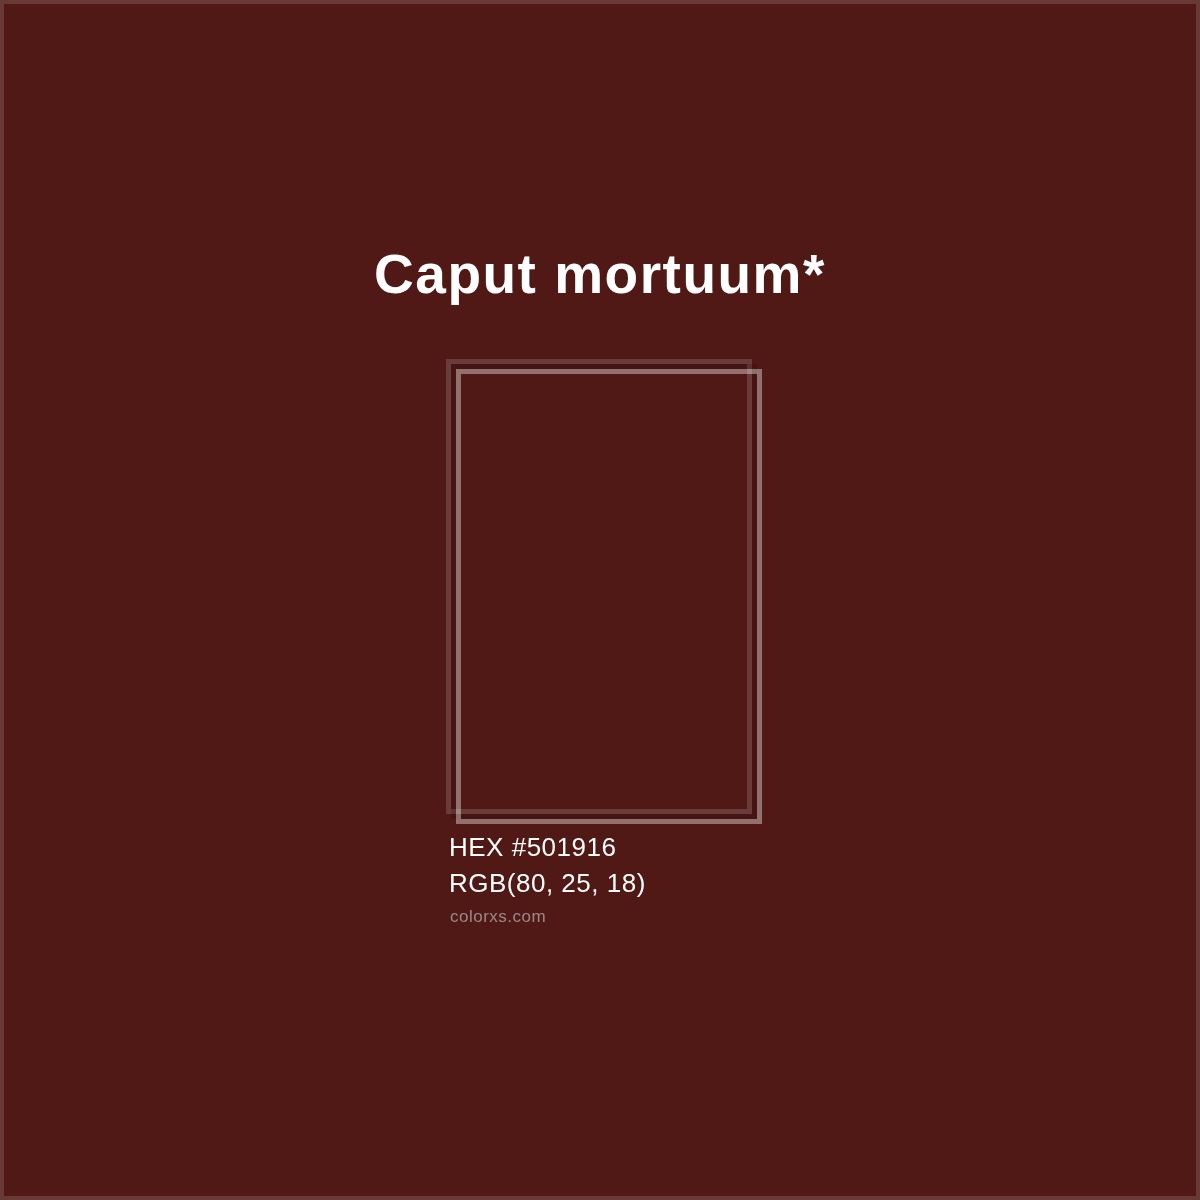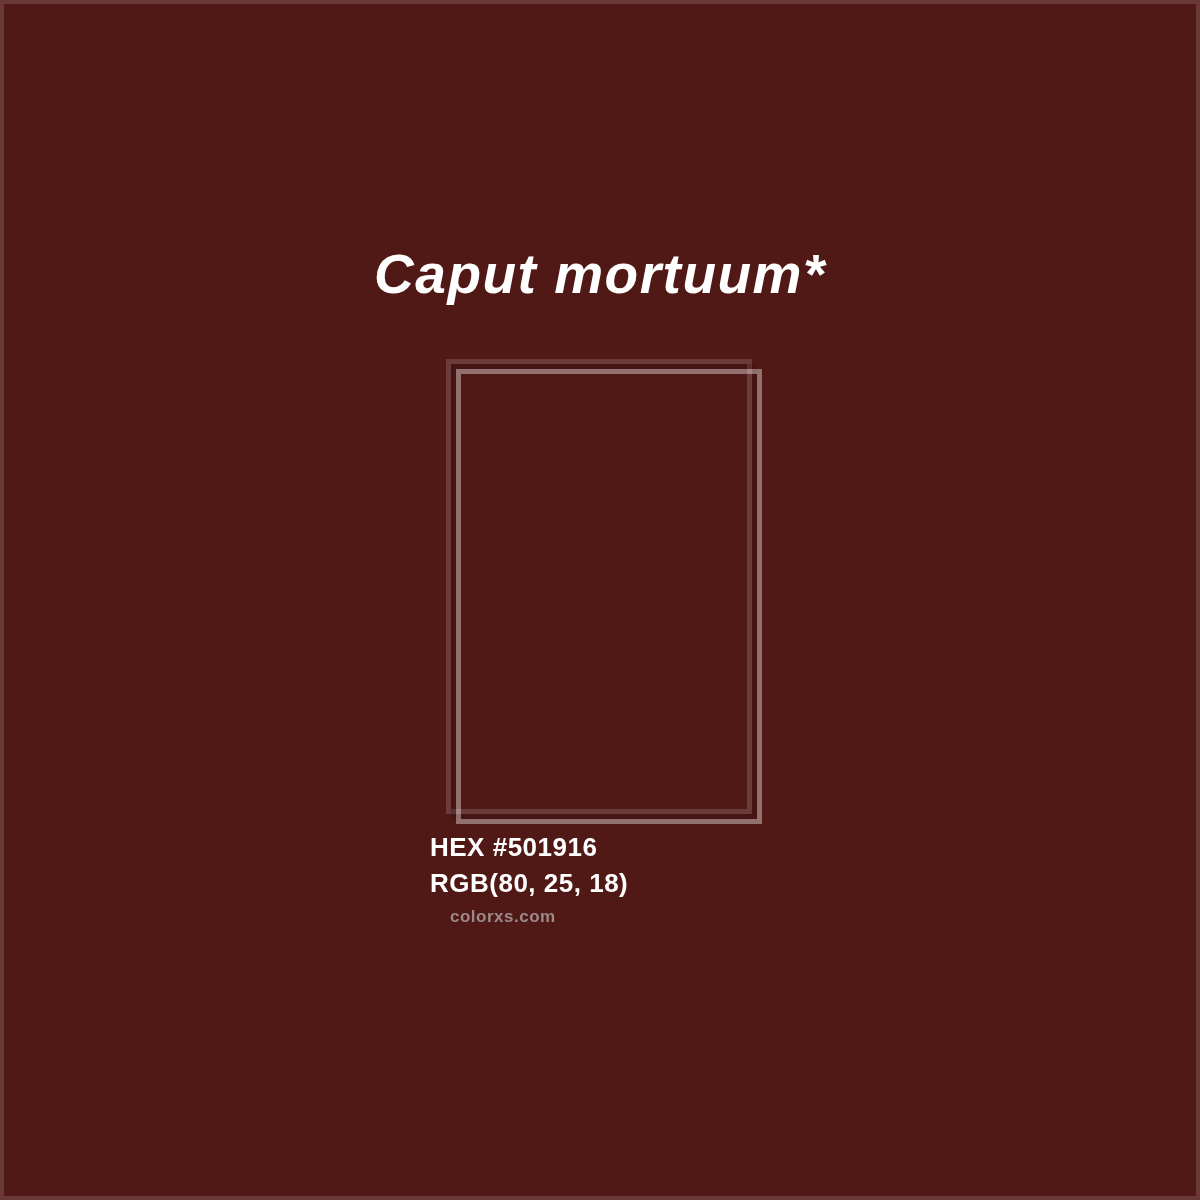--- a/index.html
+++ b/index.html
@@ -21,52 +21,51 @@
     top: 247px;
     left: 0;
     width: 100%;
     text-align: center;
     font-size: 55px;
     line-height: 1;
     font-weight: 700;
     letter-spacing: 1.5px;
     color: var(--title-text, #ffffff);
     white-space: nowrap;
-    font-style: italic;
   }
   .swatch-frame {
     position: absolute;
     left: 445px;
     top: 358px;
   }
   .swatch-frame rect {
     fill: none;
     stroke-width: 5;
   }
   .frame-outer { stroke: var(--frame-dim, rgba(255,255,255,0.15)); }
   .frame-shadow { stroke: var(--frame-dark, rgba(0,0,0,0.15)); }
   .frame-inner { stroke: var(--frame-bright, rgba(255,255,255,0.38)); }
   .value-label {
     position: absolute;
-    left: 430px;
+    left: 449px;
     line-height: 1;
-    font-weight: 700;
+    font-weight: 400;
     letter-spacing: 0.5px;
     color: var(--label-text, #ffffff);
     font-size: 26px;
     white-space: nowrap;
   }
   .hex-label { top: 834px; }
   .rgb-label { top: 870px; }
   .watermark {
     position: absolute;
     left: 450px;
     top: 908px;
     line-height: 1;
-    font-weight: 700;
+    font-weight: 400;
     letter-spacing: 0.5px;
     font-size: 17px;
     color: var(--watermark-text, #9b8a88);
     white-space: nowrap;
   }
 </style>
 </head>
 <body>
 
 <div class="page">

